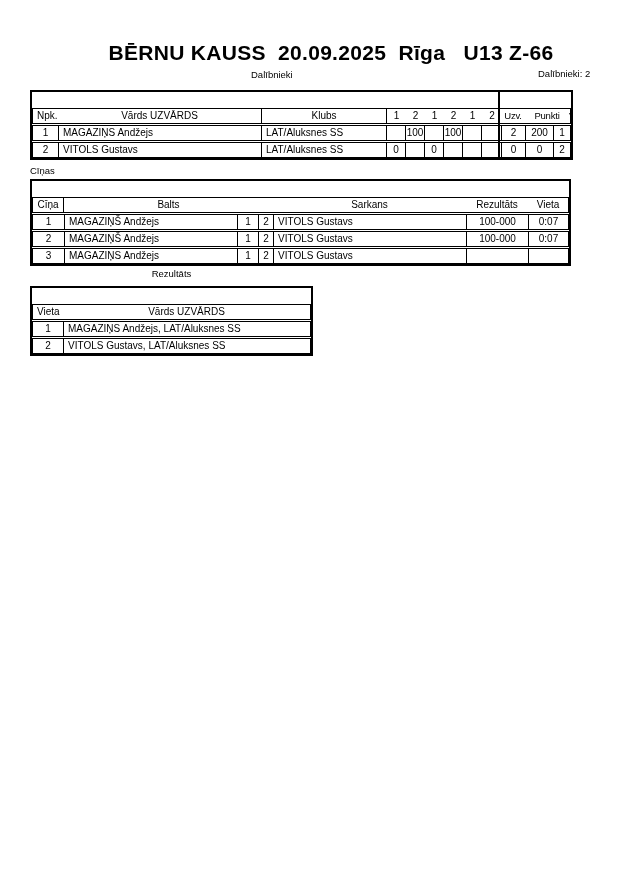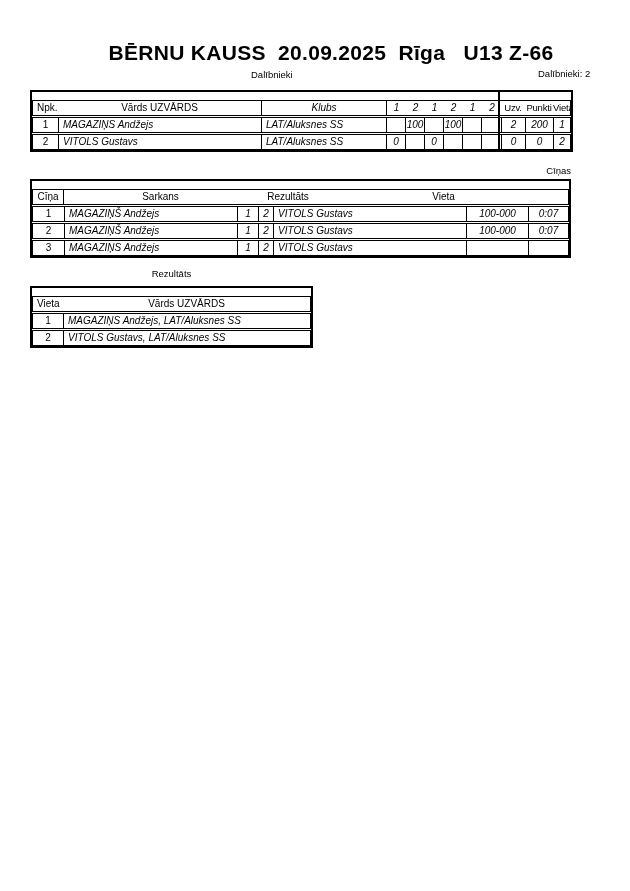--- a/index.html
+++ b/index.html
@@ -7,41 +7,41 @@
     position:relative; width:630px; height:891px; background:#ffffff;
     font-family:"Liberation Sans", sans-serif; color:#000; overflow:hidden;
   }
   .title {
     position:absolute; top:41px; left:0; width:630px; text-align:center;
     font-size:21px; font-weight:bold; white-space:pre; letter-spacing:0.3px;margin-left:16px;
   }
   .lbl { position:absolute; font-size:9.5px; white-space:pre;text-align:center; }
   .lbl-dalibnieki { top:69px; left:251px; }
   .lbl-count { top:68px; left:538px; }
-  .lbl-cinas { top:165px; left:30px; width:541px; text-align:right; }
+  .lbl-cinas { top:165px; left:30px; width:541px; text-align:left; }
   .lbl-rezultats { top:268px; left:30px; width:283px; text-align:center; }
 
   .tbl { position:absolute; background:#fff; border:2px solid #000; }
   .tbl1 { top:90px; left:30px; width:539px; }
   .tbl2 { top:179px; left:30px; width:537px; }
   .tbl3 { top:286px; left:30px; width:279px; }
 
   .trow {
     display:flex; box-sizing:border-box; height:16px;
     border:1px solid #000; margin-top:1px;
     font-size:10px; line-height:13.5px;
   }
-  .trow:first-child { margin-top:8px; }
+  .trow:first-child { margin-top:16px; }
   .c { box-sizing:border-box; overflow:hidden; white-space:nowrap; flex:0 0 auto; }
-  .bl { border-left:1px solid #000;font-style:italic; }
+  .bl { border-left:1px solid #000; }
   .ctr { text-align:center; }
   .lft { text-align:left; padding:0 4px; }
   .f1 { flex:1 1 auto; }
   .hblock { display:flex; }
-  .hsm { font-size:9.5px; letter-spacing:-0.2px; }
+  .hsm { font-size:9.5px; letter-spacing:-0.2px;gap:8px; }
 
   
   .w-npk{width:25px} .w-name{width:203px} .w-club{width:125px}
   .w-s{width:19px} .w-s6{width:20px}
   .w-uzv{width:24px} .w-pkt{width:28px}
   .w-scores{width:115px}
   
   .sec-final {
     position:absolute; left:466px; right:-2px; top:-2px; bottom:-2px;
     border:2px solid #000; pointer-events:none;
@@ -110,20 +110,21 @@
       <div class="c f1 ctr bl">2</div>
     </div>
     <div class="sec-final"></div>
   </div>
 
   <div class="lbl lbl-cinas">Cīņas</div>
 
   <div class="tbl tbl2">
     <div class="trow">
       <div class="c w2-cina ctr" style="border-right:1px solid #000;">Cīņa</div>
+      <div class="c w2-baltshdr ctr">Balts</div>
       <div class="c w2-sark ctr">Sarkans</div>
       <div class="c w2-rez ctr">Rezultāts</div>
       <div class="c f1 ctr">Vieta</div>
     </div>
     <div class="trow">
       <div class="c w2-cina ctr">1</div>
       <div class="c w2-balts lft bl">MAGAZIŅŠ Andžejs</div>
       <div class="c w2-n1 ctr bl">1</div>
       <div class="c w2-n2 ctr bl">2</div>
       <div class="c w2-sark lft bl">VITOLS Gustavs</div>

